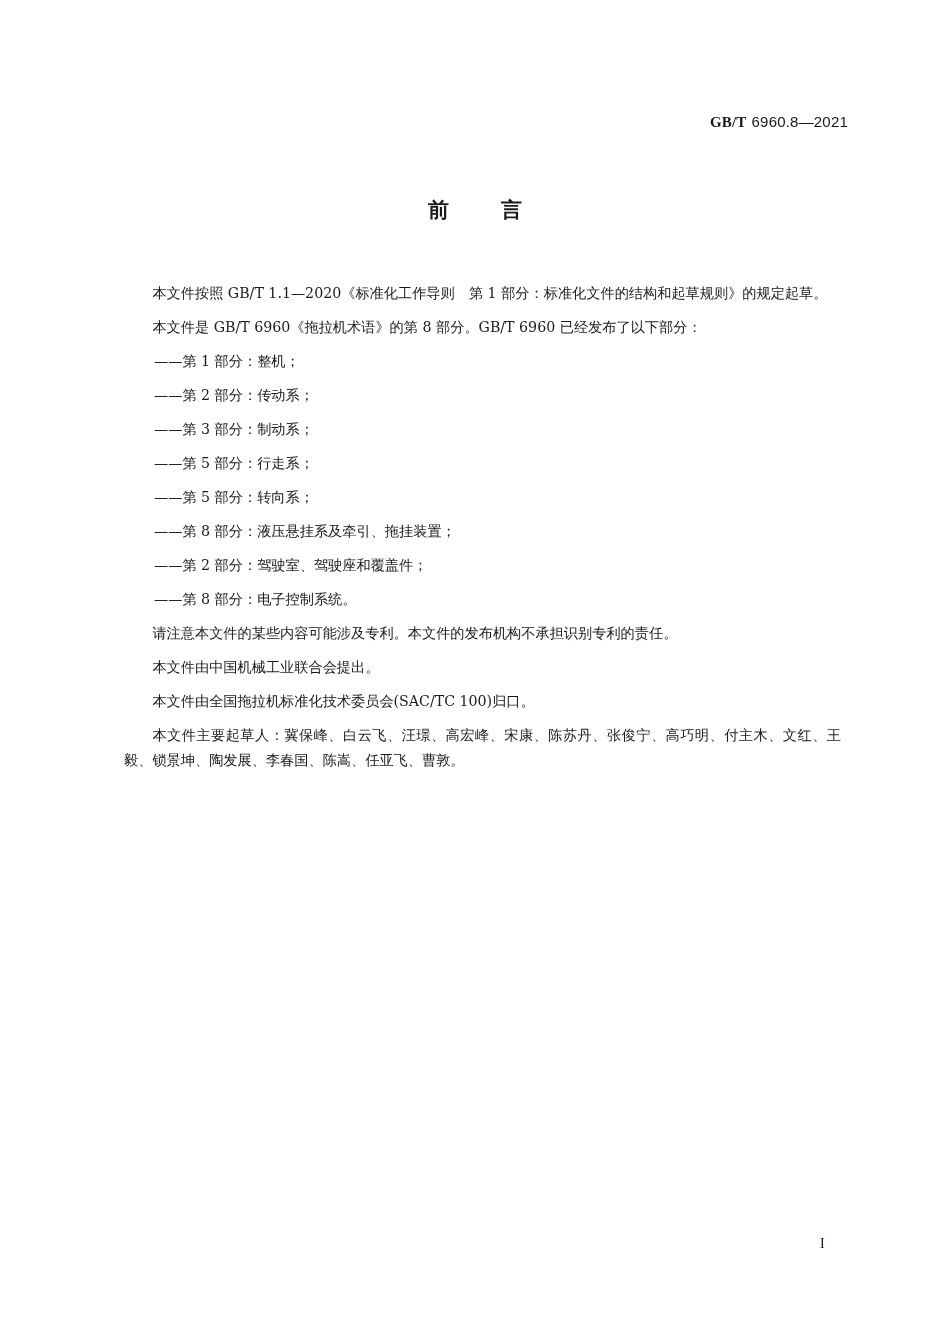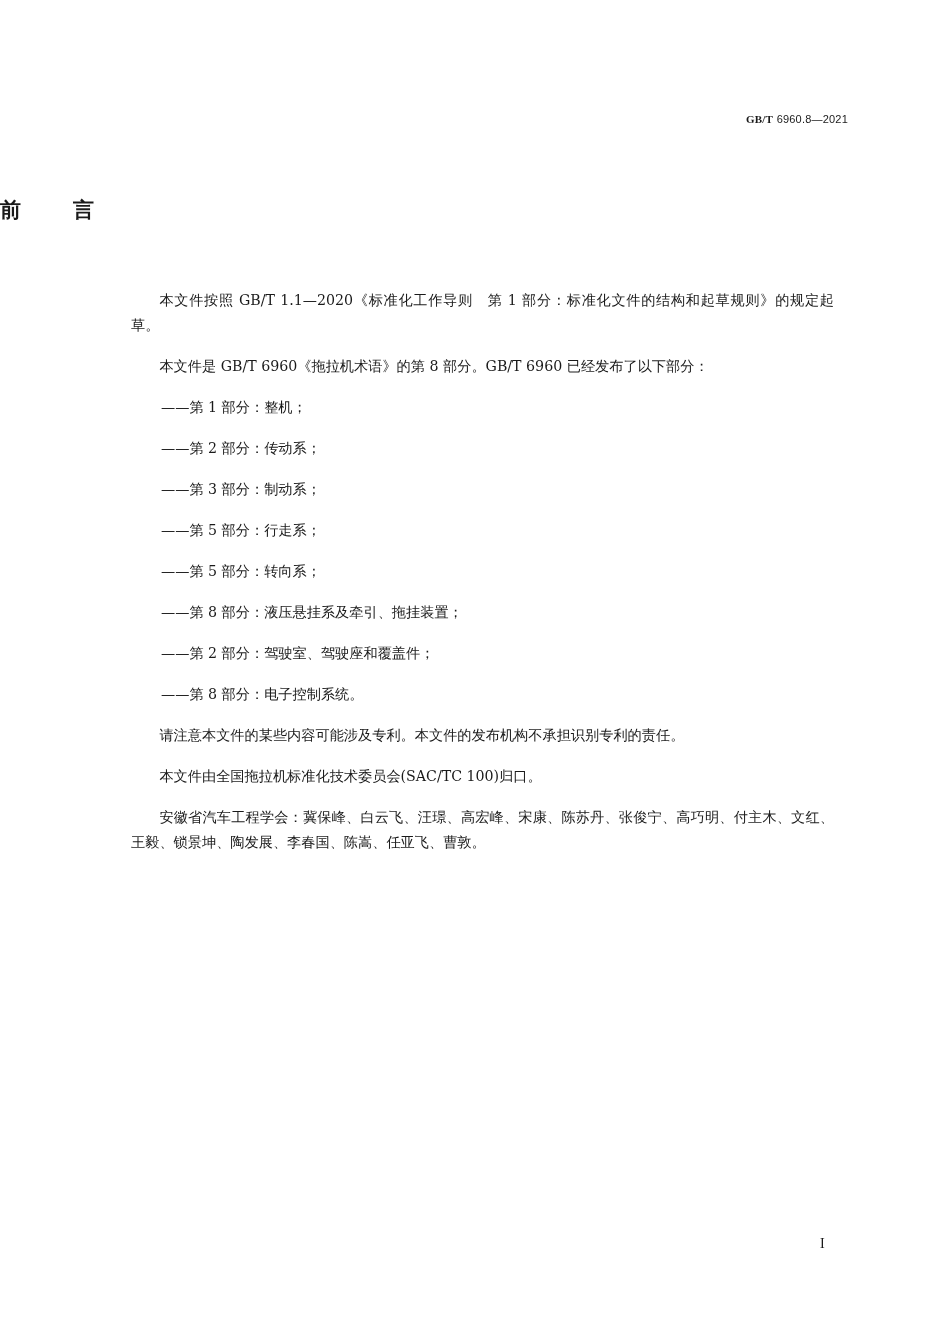--- a/index.html
+++ b/index.html
@@ -1,26 +1,26 @@
 <!DOCTYPE html>
 <html><head>
 <meta charset="utf-8">
 <style>
   html, body { margin: 0; padding: 0; background: #ffffff; }
   body { width: 950px; height: 1344px; position: relative; overflow: hidden; color: #1a1a1a;
          font-family: "DejaVu Serif", "Liberation Serif", serif; }
-  .std-no { position: absolute; top: 113px; right: 102px; font-size: 11px; letter-spacing: 0.2px; }
+  .std-no { position: absolute; top: 113px; right: 102px; font-size: 15px; letter-spacing: 0.2px; }
   .std-no .prefix { font-family: "Liberation Serif", serif; font-weight: bold; }
   .std-no .num { font-family: "Liberation Sans", sans-serif; }
-  .title { position: absolute; top: 196px; left: 0; width: 950px; 
+  .title { position: absolute; top: 196px; left: 0; width: 950px; text-align: center;
            font-family: "DejaVu Sans", sans-serif; font-size: 21px; font-weight: bold; }
   .title span { display: inline-block; }
   .title .gap { width: 52px; }
   .body { position: absolute; top: 272px; left: 115px; width: 735px; font-size: 14.2px; line-height: 25px; }
-  .p { margin: 16px; text-align: justify; text-align-last: left; }
+  .p { margin: 9px; text-align: justify; text-align-last: left; }
   .indent { text-indent: 2em; }
   .item { padding-left: 30px; }
   .page-num { position: absolute; top: 1236px; left: 820px; font-size: 14px; font-family: "Liberation Serif", serif; }
 </style>
 </head>
 <body>
 
 <div class="std-no">
   <span class="prefix">GB/T</span>
   <span class="num">6960.8—2021</span>
@@ -35,17 +35,18 @@
   <p class="p indent">本文件是 GB/T 6960《拖拉机术语》的第 8 部分。GB/T 6960 已经发布了以下部分：</p>
   <p class="p item">——第 1 部分：整机；</p>
   <p class="p item">——第 2 部分：传动系；</p>
   <p class="p item">——第 3 部分：制动系；</p>
   <p class="p item">——第 5 部分：行走系；</p>
   <p class="p item">——第 5 部分：转向系；</p>
   <p class="p item">——第 8 部分：液压悬挂系及牵引、拖挂装置；</p>
   <p class="p item">——第 2 部分：驾驶室、驾驶座和覆盖件；</p>
   <p class="p item">——第 8 部分：电子控制系统。</p>
   <p class="p indent">请注意本文件的某些内容可能涉及专利。本文件的发布机构不承担识别专利的责任。</p>
+  <p class="p indent">本文件由中国机械工业联合会提出。</p>
   <p class="p indent">本文件由全国拖拉机标准化技术委员会(SAC/TC 100)归口。</p>
-  <p class="p indent">安徽省汽车工程学会：冀保峰、白云飞、汪璟、高宏峰、宋康、陈苏丹、张俊宁、高巧明、付主木、文红、王毅、锁景坤、陶发展、李春国、陈嵩、任亚飞、曹敦。</p>
+  <p class="p indent">本文件主要起草人：冀保峰、白云飞、汪璟、高宏峰、宋康、陈苏丹、张俊宁、高巧明、付主木、文红、王毅、锁景坤、陶发展、李春国、陈嵩、任亚飞、曹敦。</p>
 </div>
 
 <div class="page-num">I</div>
 
 </body></html>

